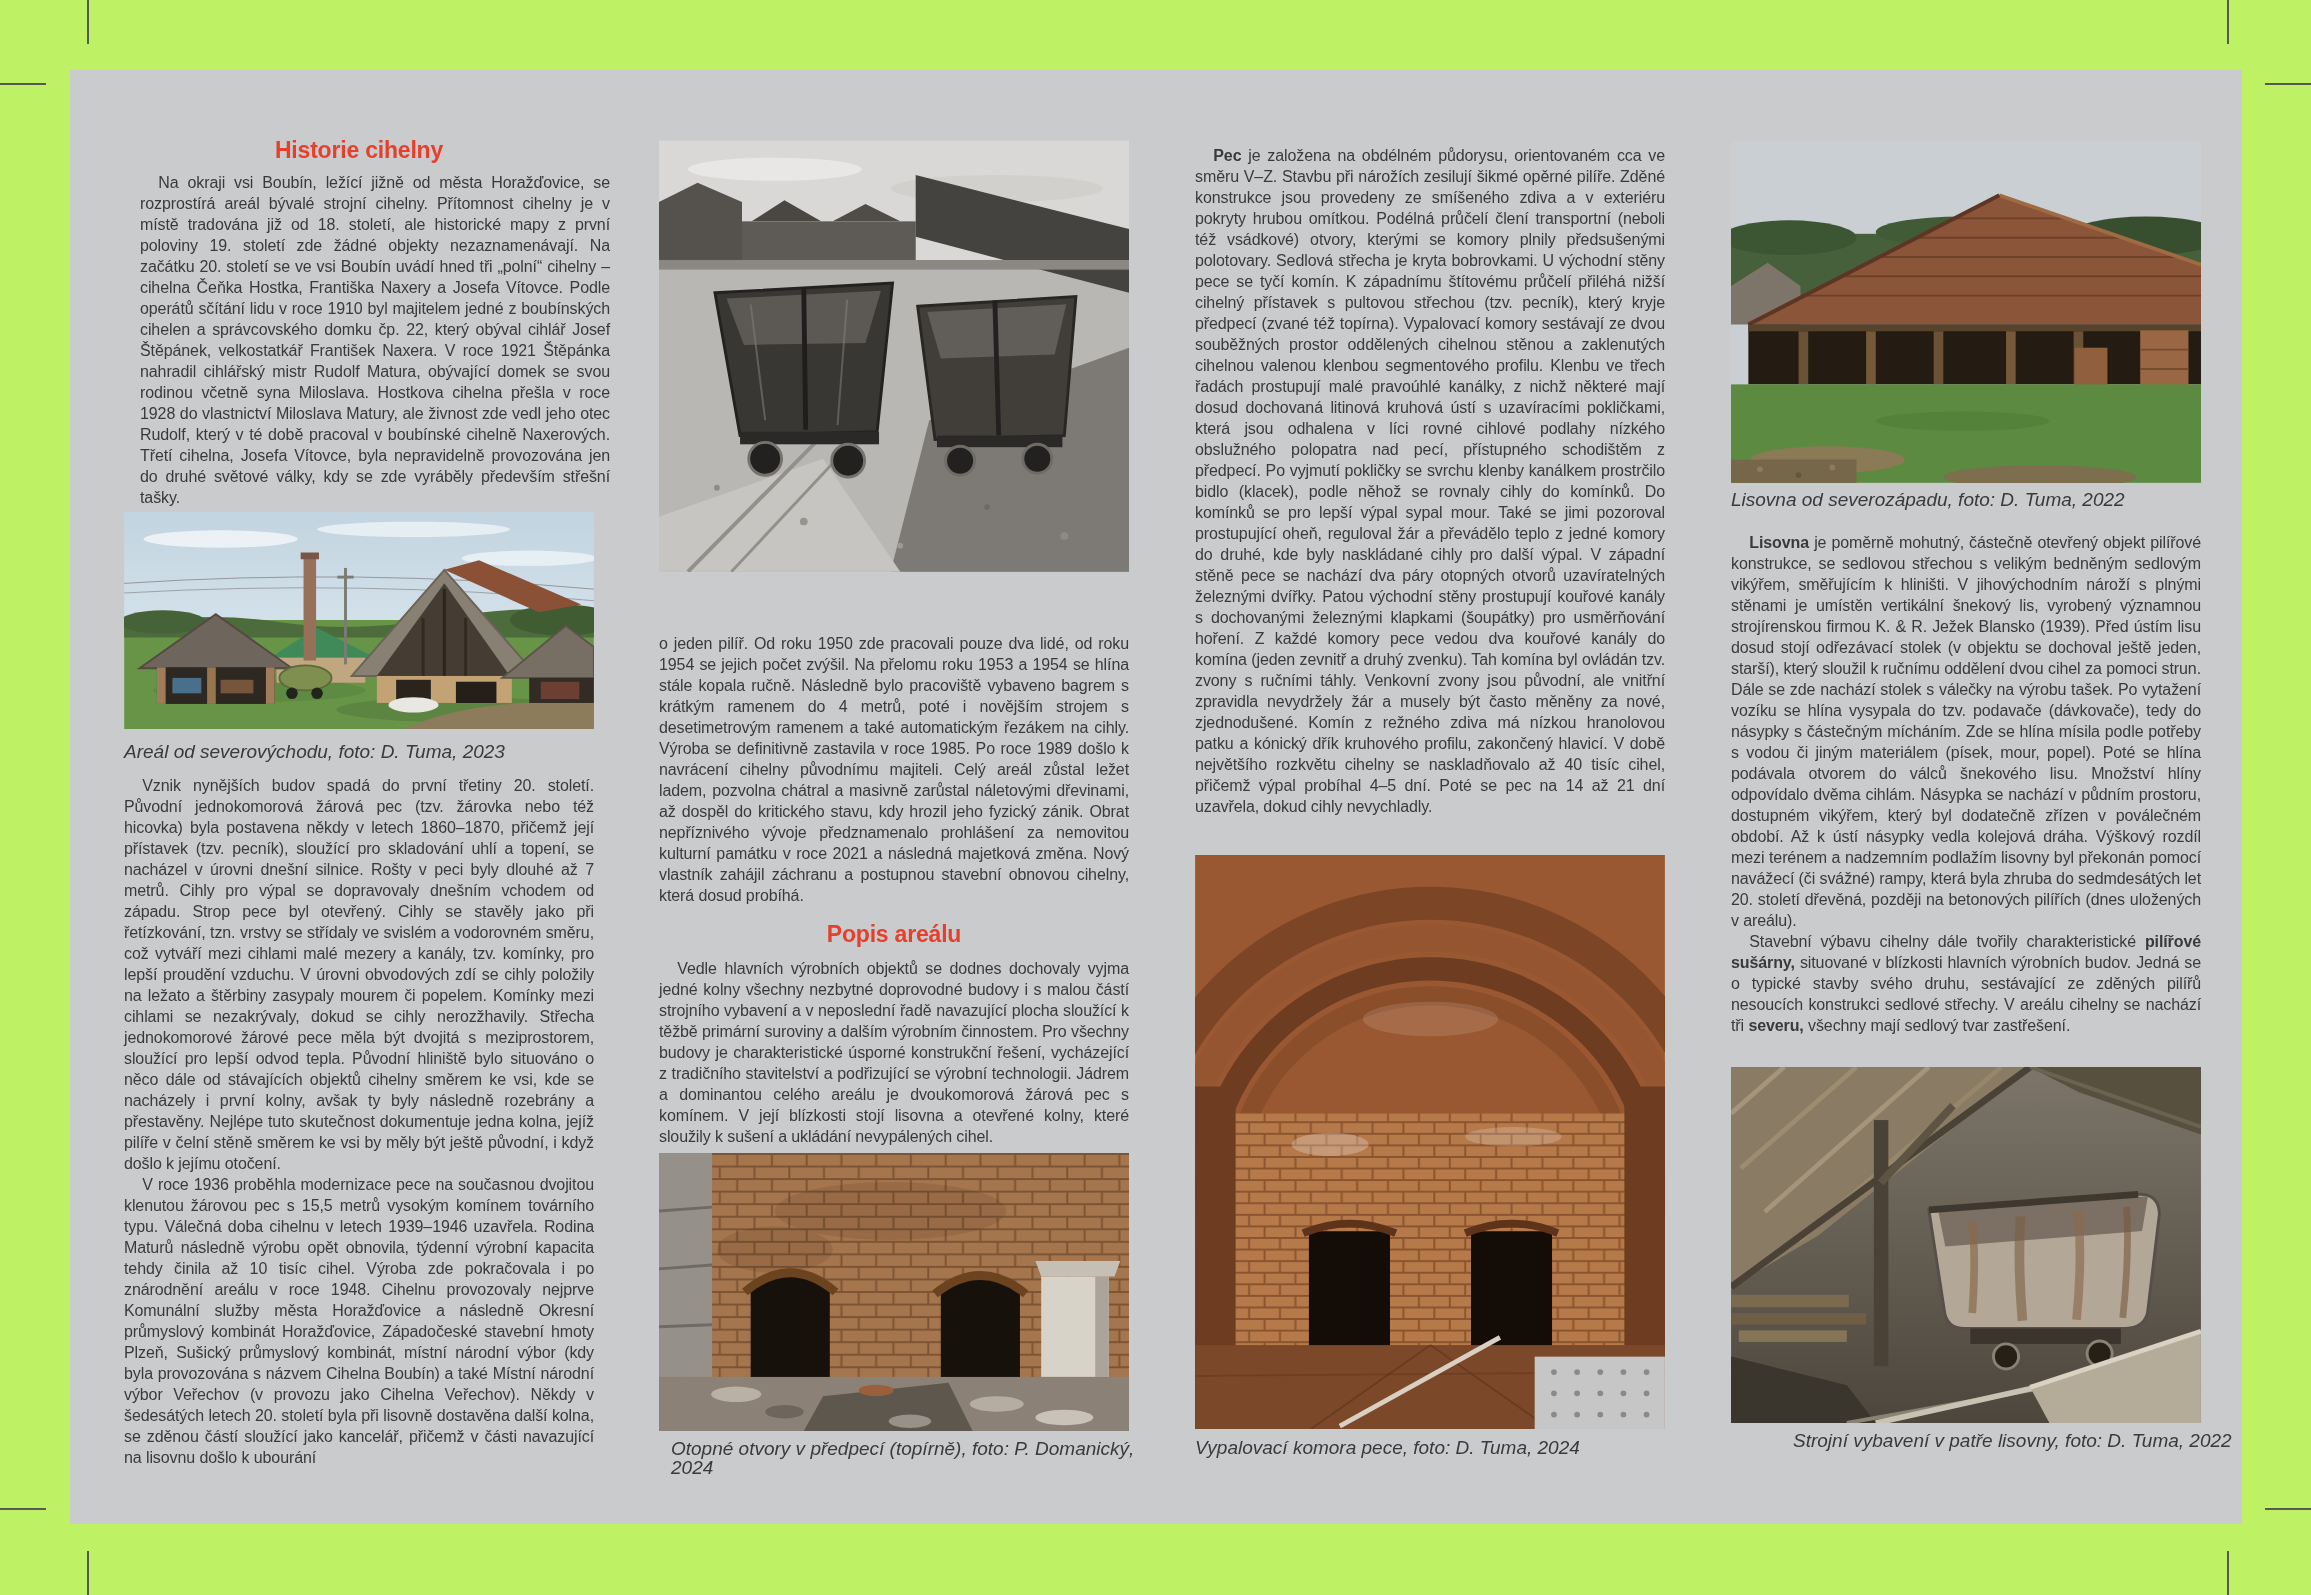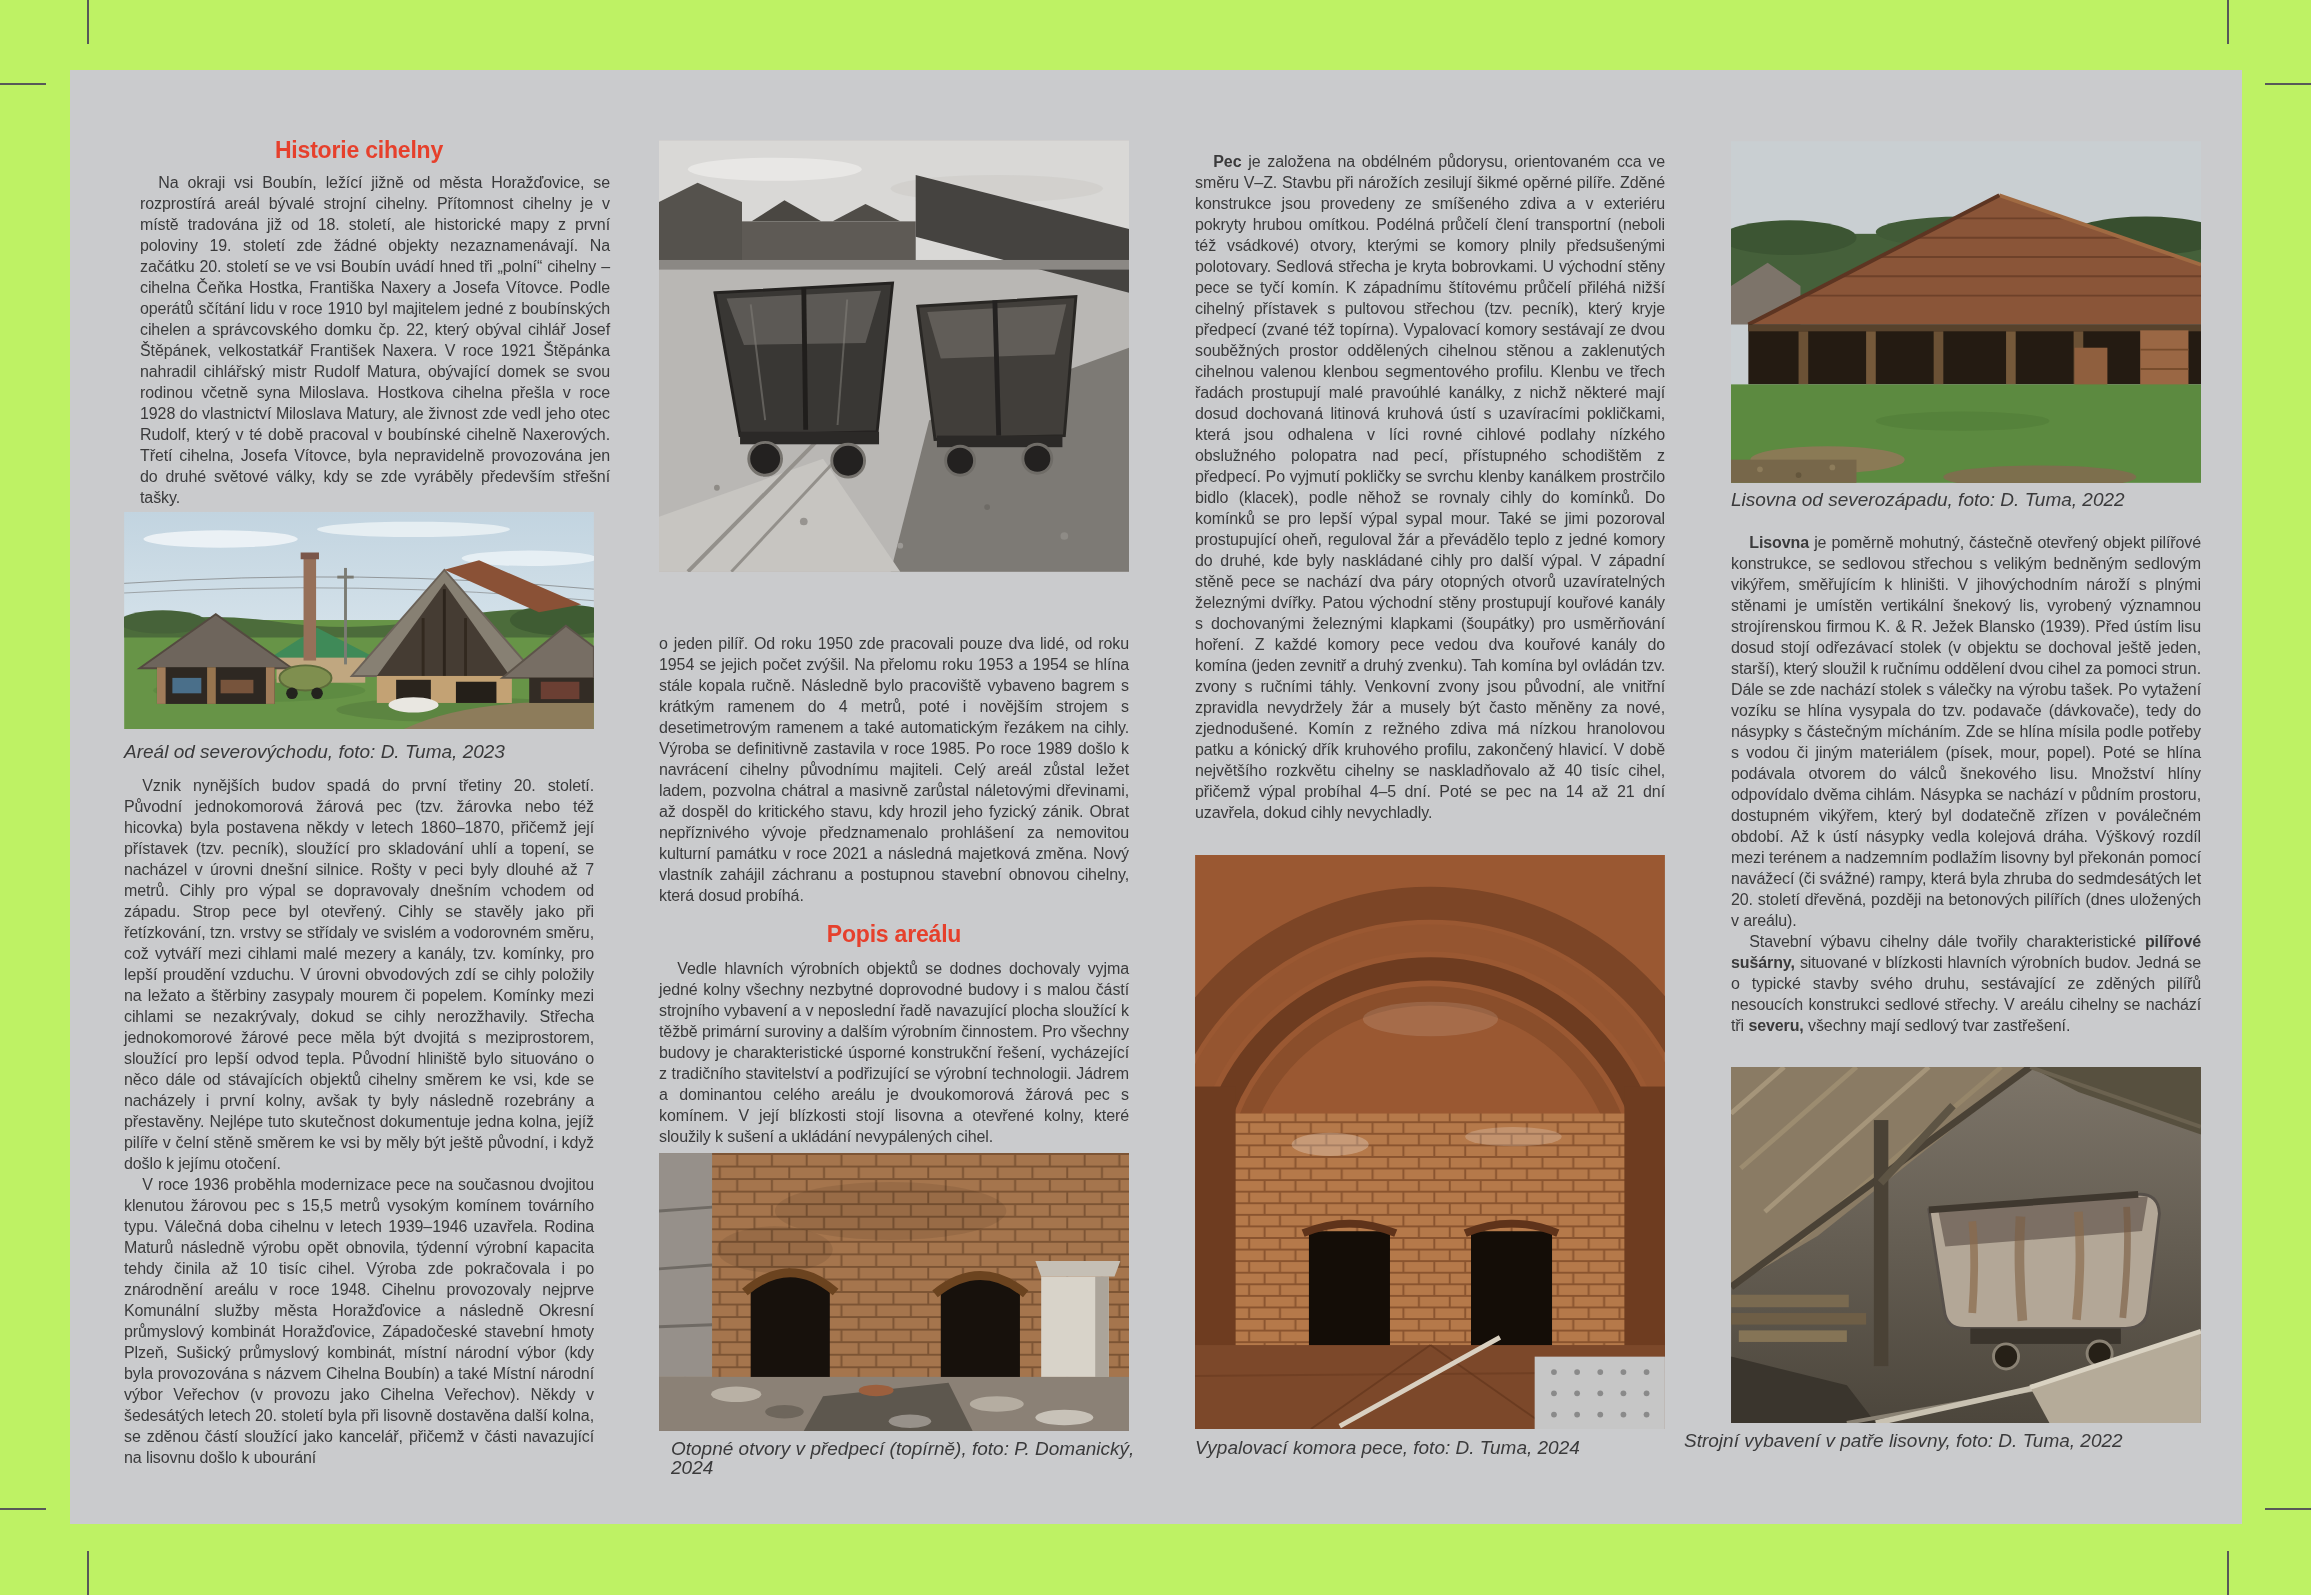--- a/index.html
+++ b/index.html
@@ -178,21 +178,21 @@
       <ellipse cx="80" cy="250" rx="26" ry="8" fill="#b9b1a5"></ellipse>
       <ellipse cx="130" cy="268" rx="20" ry="7" fill="#6e665c"></ellipse>
       <ellipse cx="225" cy="246" rx="18" ry="6" fill="#9c5f3d"></ellipse>
       <ellipse cx="350" cy="260" rx="28" ry="8" fill="#b5ada1"></ellipse>
       <ellipse cx="420" cy="274" rx="30" ry="8" fill="#c8c2b8"></ellipse>
       <ellipse cx="260" cy="278" rx="22" ry="7" fill="#97918a"></ellipse>
     </svg>
   </figure>
   <div class="block caption" style="left:671px;top:1439px;">Otopné otvory v předpecí (topírně), foto: P. Domanický, 2024</div>
 
-  <div class="block body-text" style="left:1195px;top:145px;margin-top:6px;">
+  <div class="block body-text" style="left:1195px;top:145px;">
     <p class="ind"><b>Pec</b><span> je založena na obdélném půdorysu, orientovaném cca ve směru V–Z. Stavbu při nárožích zesilují šikmé opěrné pilíře. Zděné konstrukce jsou provedeny ze smíšeného zdiva a v exteriéru pokryty hrubou omítkou. Podélná průčelí člení transportní (neboli též vsádkové) otvory, kterými se komory plnily předsušenými polotovary. Sedlová střecha je kryta bobrovkami. U východní stěny pece se tyčí komín. K západnímu štítovému průčelí přiléhá nižší cihelný přístavek s pultovou střechou (tzv. pecník), který kryje předpecí (zvané též topírna). Vypalovací komory sestávají ze dvou souběžných prostor oddělených cihelnou stěnou a zaklenutých cihelnou valenou klenbou segmentového profilu. Klenbu ve třech řadách prostupují malé pravoúhlé kanálky, z nichž některé mají dosud dochovaná litinová kruhová ústí s uzavíracími pokličkami, která jsou odhalena v líci rovné cihlové podlahy nízkého obslužného polopatra nad pecí, přístupného schodištěm z předpecí. Po vyjmutí pokličky se svrchu klenby kanálkem prostrčilo bidlo (klacek), podle něhož se rovnaly cihly do komínků. Do komínků se pro lepší výpal sypal mour. Také se jimi pozoroval prostupující oheň, reguloval žár a převádělo teplo z jedné komory do druhé, kde byly naskládané cihly pro další výpal. V západní stěně pece se nachází dva páry otopných otvorů uzavíratelných železnými dvířky. Patou východní stěny prostupují kouřové kanály s dochovanými železnými klapkami (šoupátky) pro usměrňování hoření. Z každé komory pece vedou dva kouřové kanály do komína (jeden zevnitř a druhý zvenku). Tah komína byl ovládán tzv. zvony s ručními táhly. Venkovní zvony jsou původní, ale vnitřní zpravidla nevydržely žár a musely být často měněny za nové, zjednodušené. Komín z režného zdiva má nízkou hranolovou patku a kónický dřík kruhového profilu, zakončený hlavicí. V době největšího rozkvětu cihelny se naskladňovalo až 40 tisíc cihel, přičemž výpal probíhal 4–5 dní. Poté se pec na 14 až 21 dní uzavřela, dokud cihly nevychladly.</span></p>
   </div>
 
   <figure class="block" style="left:1195px;top:855px;">
     <svg width="470" height="574" viewBox="0 0 487 595">
       <defs>
         <pattern id="brD" width="32" height="24" patternUnits="userSpaceOnUse">
           <rect width="32" height="24" fill="#b5794a"></rect>
           <line x1="0" y1="1" x2="32" y2="1" stroke="#8a542f" stroke-width="2"></line>
           <line x1="0" y1="13" x2="32" y2="13" stroke="#8a542f" stroke-width="2"></line>
@@ -323,16 +323,16 @@
       <rect x="248" y="271" width="156" height="16" fill="#3a342c"></rect>
       <circle cx="285" cy="300" r="13" fill="#262017" stroke="#8a8274" stroke-width="3"></circle>
       <circle cx="382" cy="297" r="13" fill="#262017" stroke="#8a8274" stroke-width="3"></circle>
       <polygon points="0,300 120,330 150,369 0,369" fill="#3a352d"></polygon>
       <line x1="120" y1="369" x2="440" y2="312" stroke="#8a8274" stroke-width="4"></line>
       <line x1="150" y1="369" x2="470" y2="298" stroke="#c9c2b2" stroke-width="6"></line>
       <polygon points="310,332 487,274 487,369 330,369" fill="#b5ab99"></polygon>
       <line x1="310" y1="332" x2="487" y2="274" stroke="#d9d2c2" stroke-width="5"></line>
     </svg>
   </figure>
-  <div class="block caption" style="left:1684px;top:1431px;">Strojní vybavení v patře lisovny, foto: D. Tuma, 2022</div>
+  <div class="block caption" style="left:1793px;top:1431px;">Strojní vybavení v patře lisovny, foto: D. Tuma, 2022</div>
 
 </div>
 
 
 </body></html>

